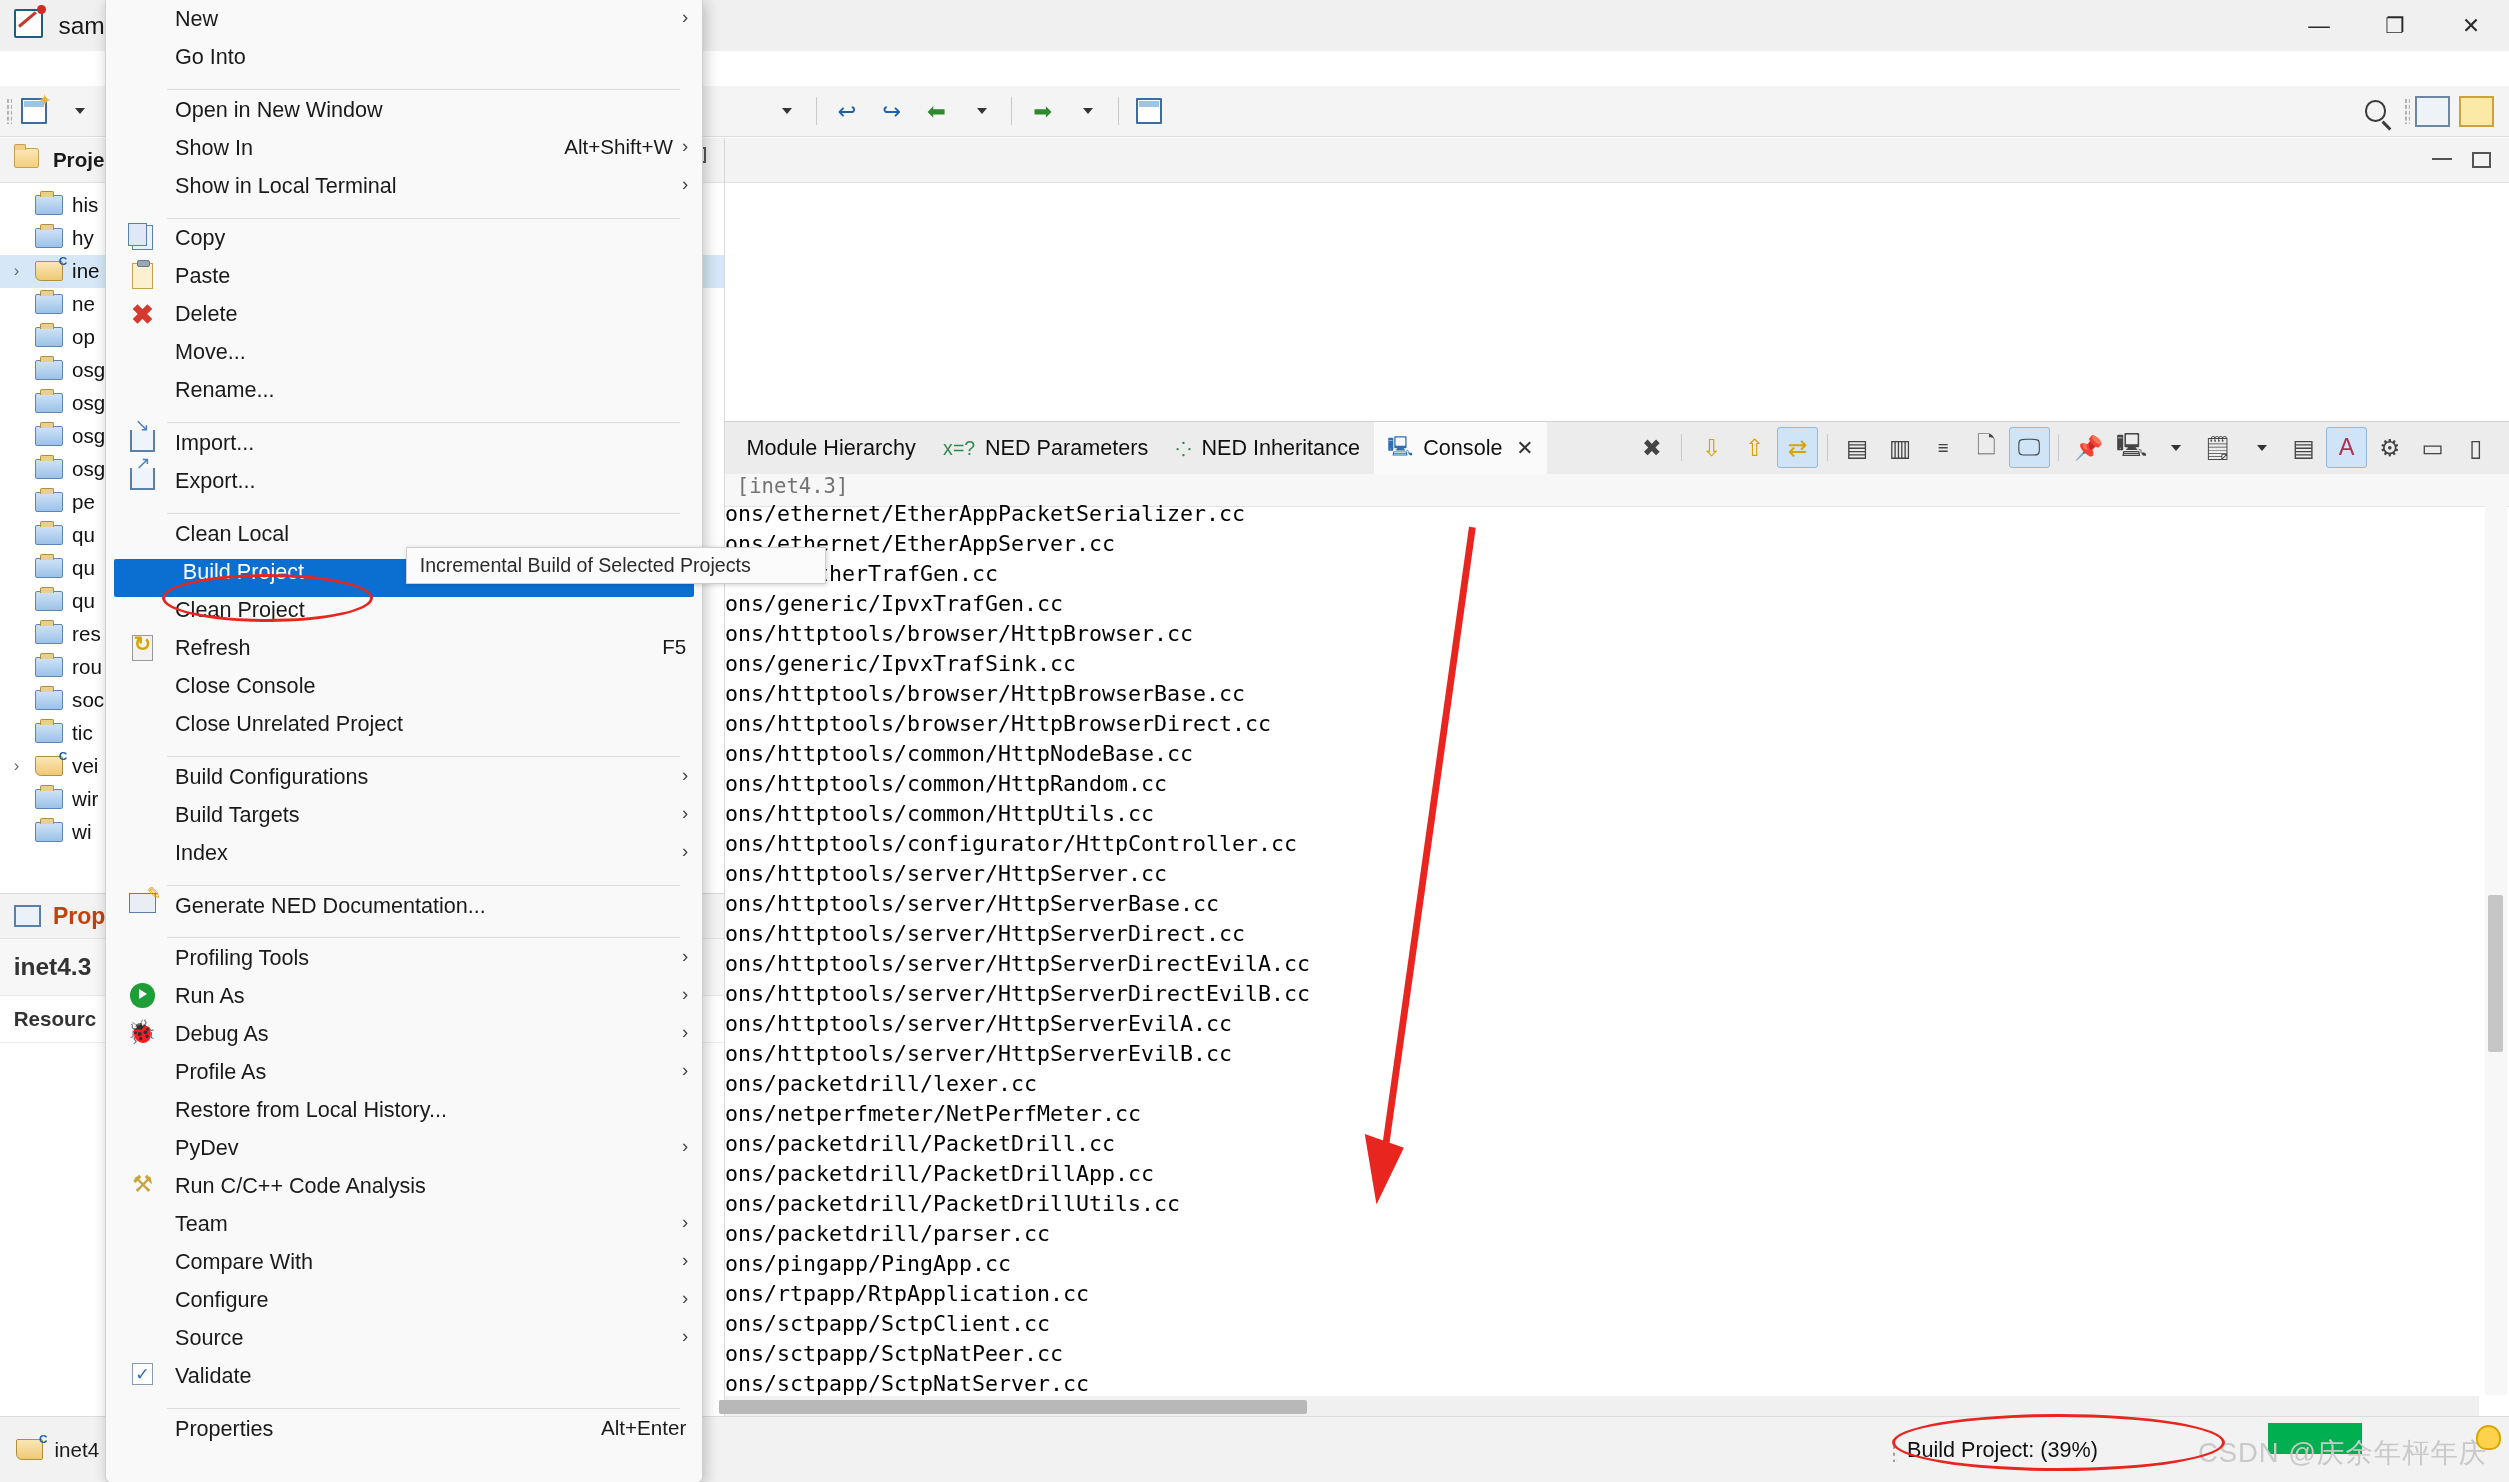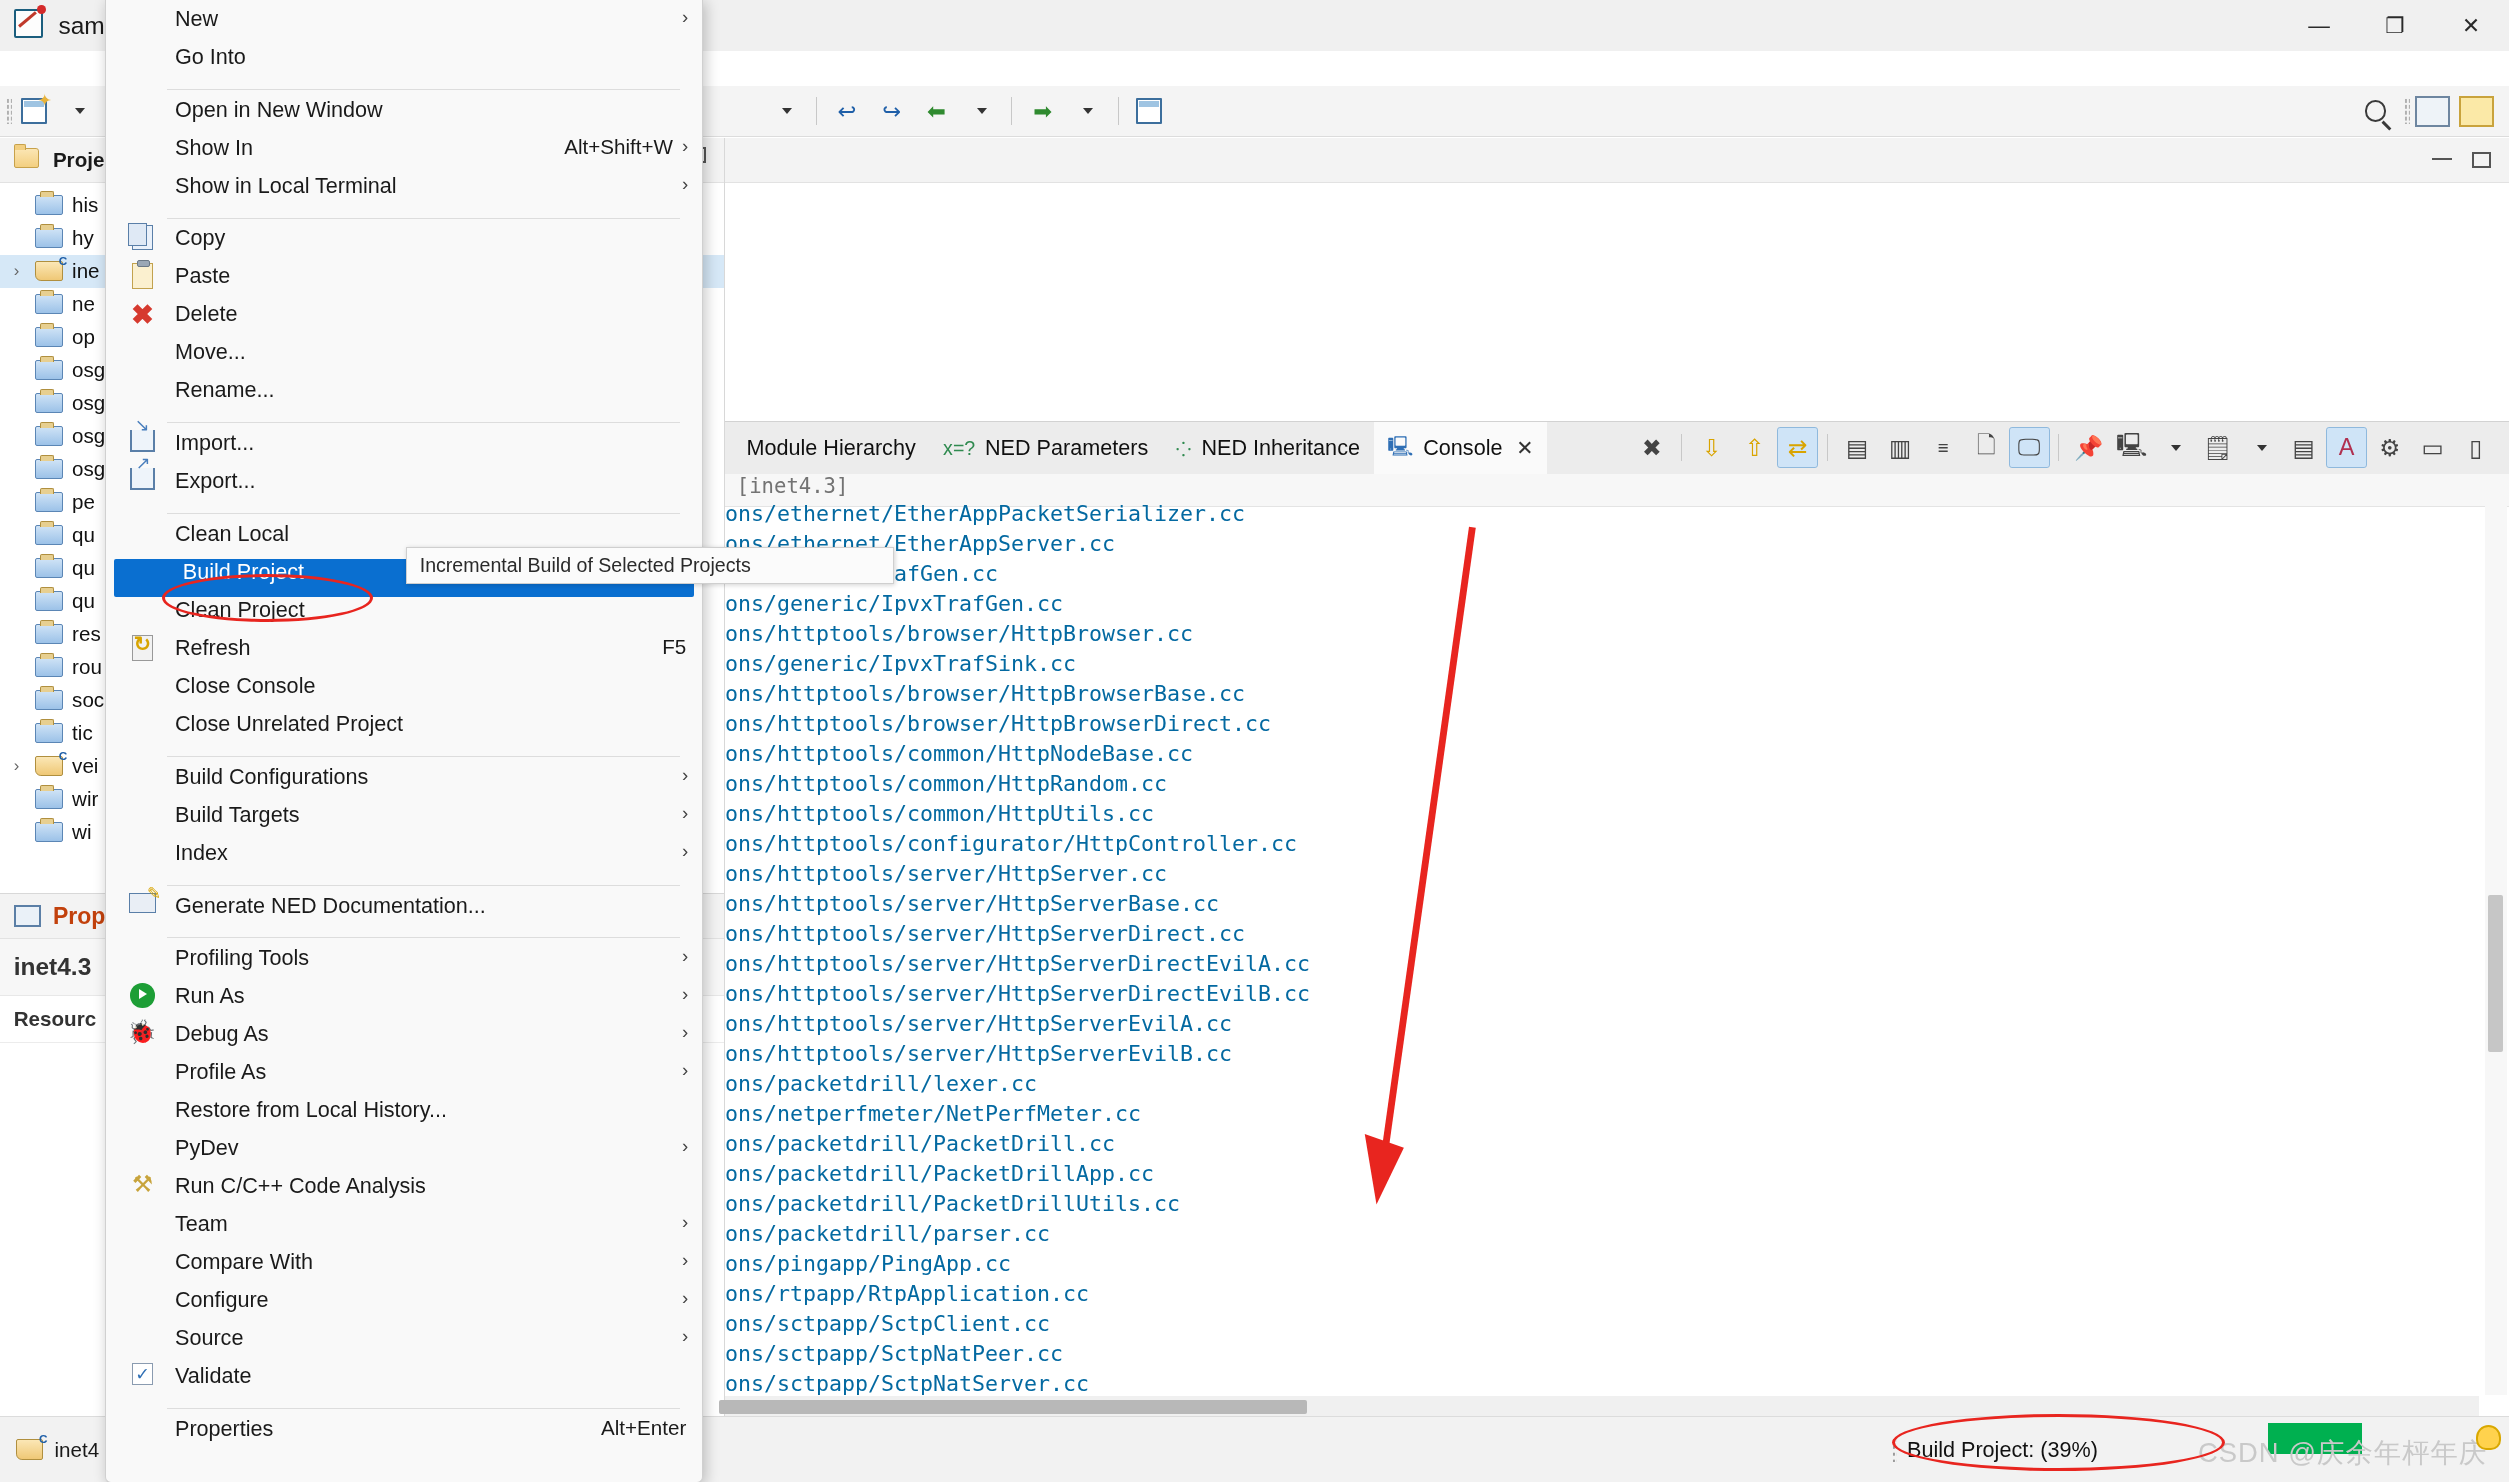--- a/index.html
+++ b/index.html
@@ -139,21 +139,21 @@
   .tt.act { background:#cfe4f7; border:1px solid #8fb9dd; border-radius:2.9px; }
 
   .console-area {
     position:absolute; left:725px; top:474px; width:1784px; height:941px;
     background:#ffffff; overflow:hidden;
   }
   .console-header { height:33px; padding-left:11.8px; font-size:20.6px; color:#737373;
     font-family:"DejaVu Sans Mono", monospace; border-bottom:1px solid #e4e4e4; background:#f7f7f7;}
   .console-lines {
     padding-left: 0px; font-family: "DejaVu Sans Mono", monospace;
-    font-size: 21.6px; line-height: 30px; color: #0369a1; white-space: pre;
+    font-size: 21.6px; line-height: 30px; color: #000000; white-space: pre;
     margin-top: -7.8px;
   }
   .console-lines div { height:30px; }
 
   .hscroll {
     position:absolute; left:725px; top:1396px; width:1754px; height:21.6px; background:#f0f0f0;
   }
   .hscroll .thumb { position:absolute; left:-5.9px; top:3.9px; width:588px; height:13.7px; background:#b8b8b8; border-radius:2px;}
   .vscroll { position:absolute; right:2px; top:474px; width:21.6px; height:921px; background:#f7f7f7;}
   .vscroll .thumb { position:absolute; left:2.9px; top:421px; width:14.7px; height:157px; background:#c6c6c6; border-radius:2px;}
@@ -204,21 +204,21 @@
   .ico-refresh:before{content:"↻";position:absolute;left:1px;top:-3.9px;color:#d8a400;font-size:20.6px;font-weight:700;}
   .ico-ned{width:27.4px;height:20.6px;background:#e9eef5;border:1.5px solid #5a7fa8;position:relative;}
   .ico-ned:before{content:"✎";position:absolute;right:-5.9px;top:-10.8px;color:#d8a400;font-size:16.7px;}
   .ico-run{width:24.5px;height:24.5px;border-radius:50%;background:#1d9e36;position:relative;}
   .ico-run:after{content:"";position:absolute;left:8.8px;top:5.9px;border-left:8.8px solid #fff;border-top:5.9px solid transparent;border-bottom:5.9px solid transparent;}
   .ico-bug{color:#2f9e62;font-size:23.5px;line-height:1;}
   .ico-analysis{color:#c8a43c;font-size:23.5px;line-height:1;}
   .ico-check{width:21.6px;height:21.6px;border:1.5px solid #8a9bb0;background:#fff;display:flex;align-items:center;justify-content:center;color:#2f6fb5;font-size:17.6px;}
 
   .tooltip {
-    position:absolute; left:406px; top:547px; width:488px; height:37px;
+    position:absolute; left:406px; top:547px; width:420px; height:37px;
     background:#fbfbfb; border:1px solid #cfcfcf; box-shadow:1px 1px 4.9px rgba(0,0,0,0.18);
     display:flex; align-items:center; padding-left:12.7px;
     font-size:19.6px; color:#2a2a2a; z-index: 50;
   }
 
   
   .red-ellipse-menu {
     position:absolute; left:162px; top:574px; width:211px; height:48px;
     border: 3.9px solid #e8251f; border-radius: 50%;
     z-index: 60; pointer-events:none;

